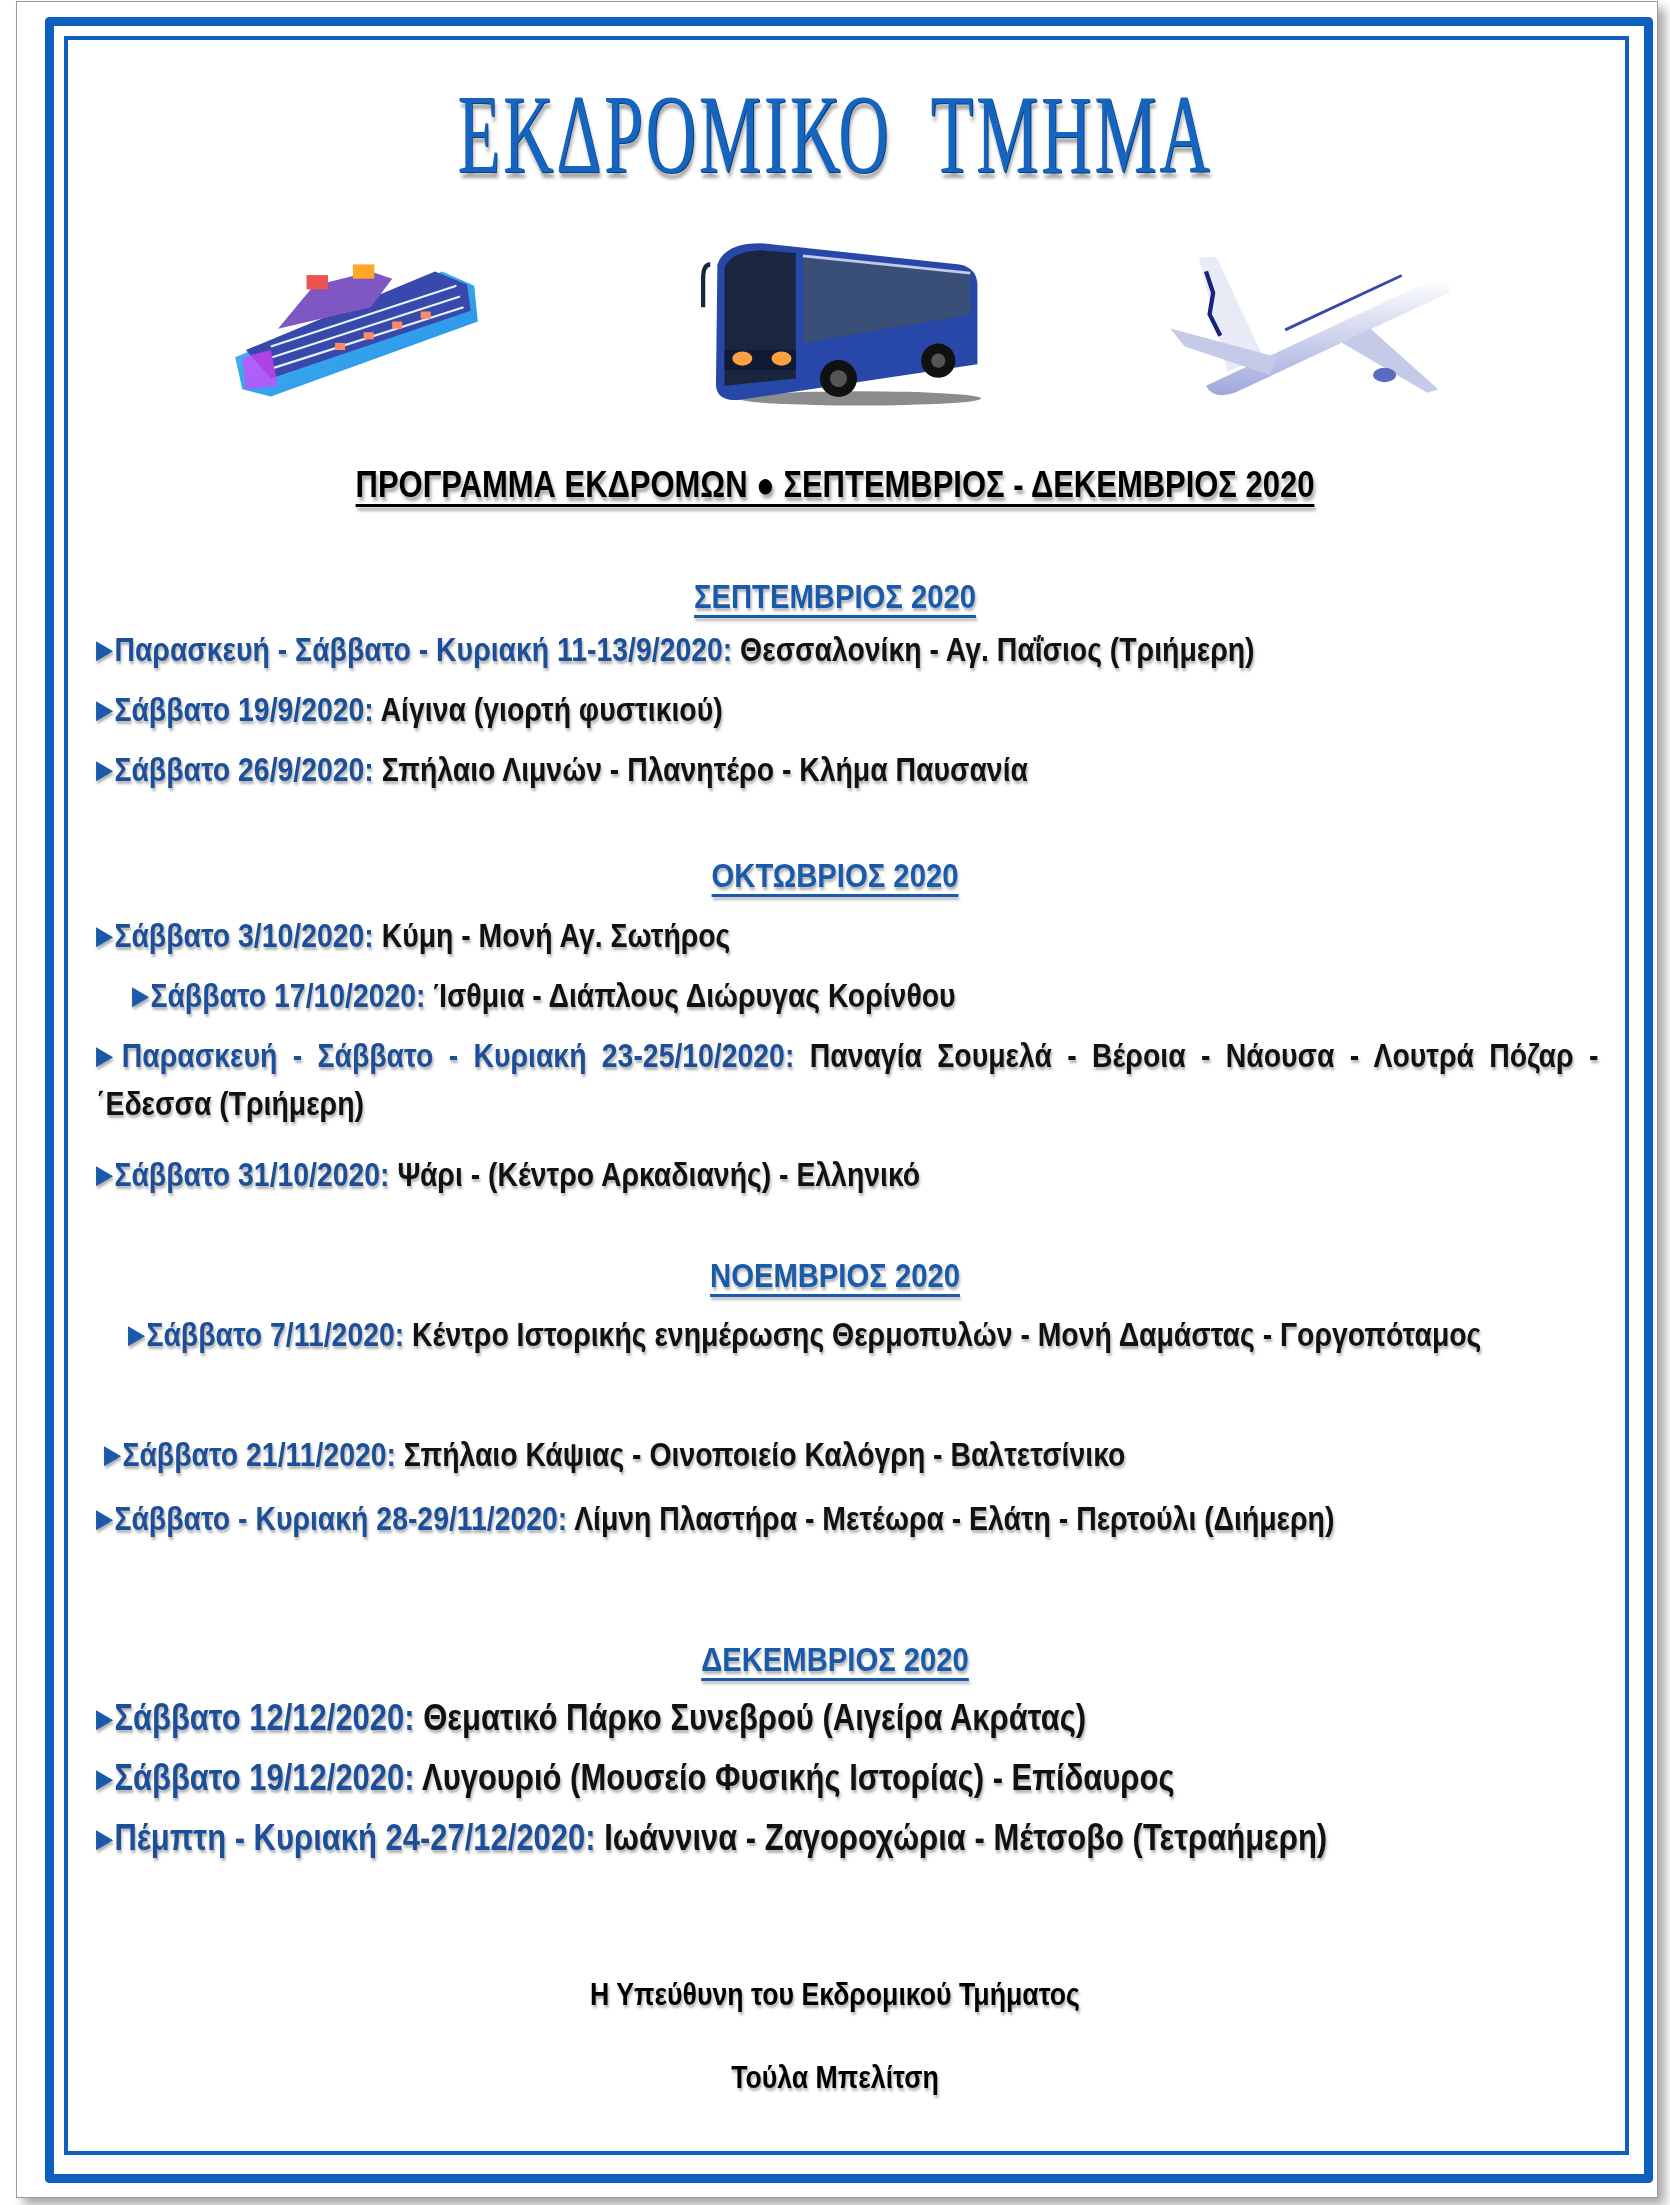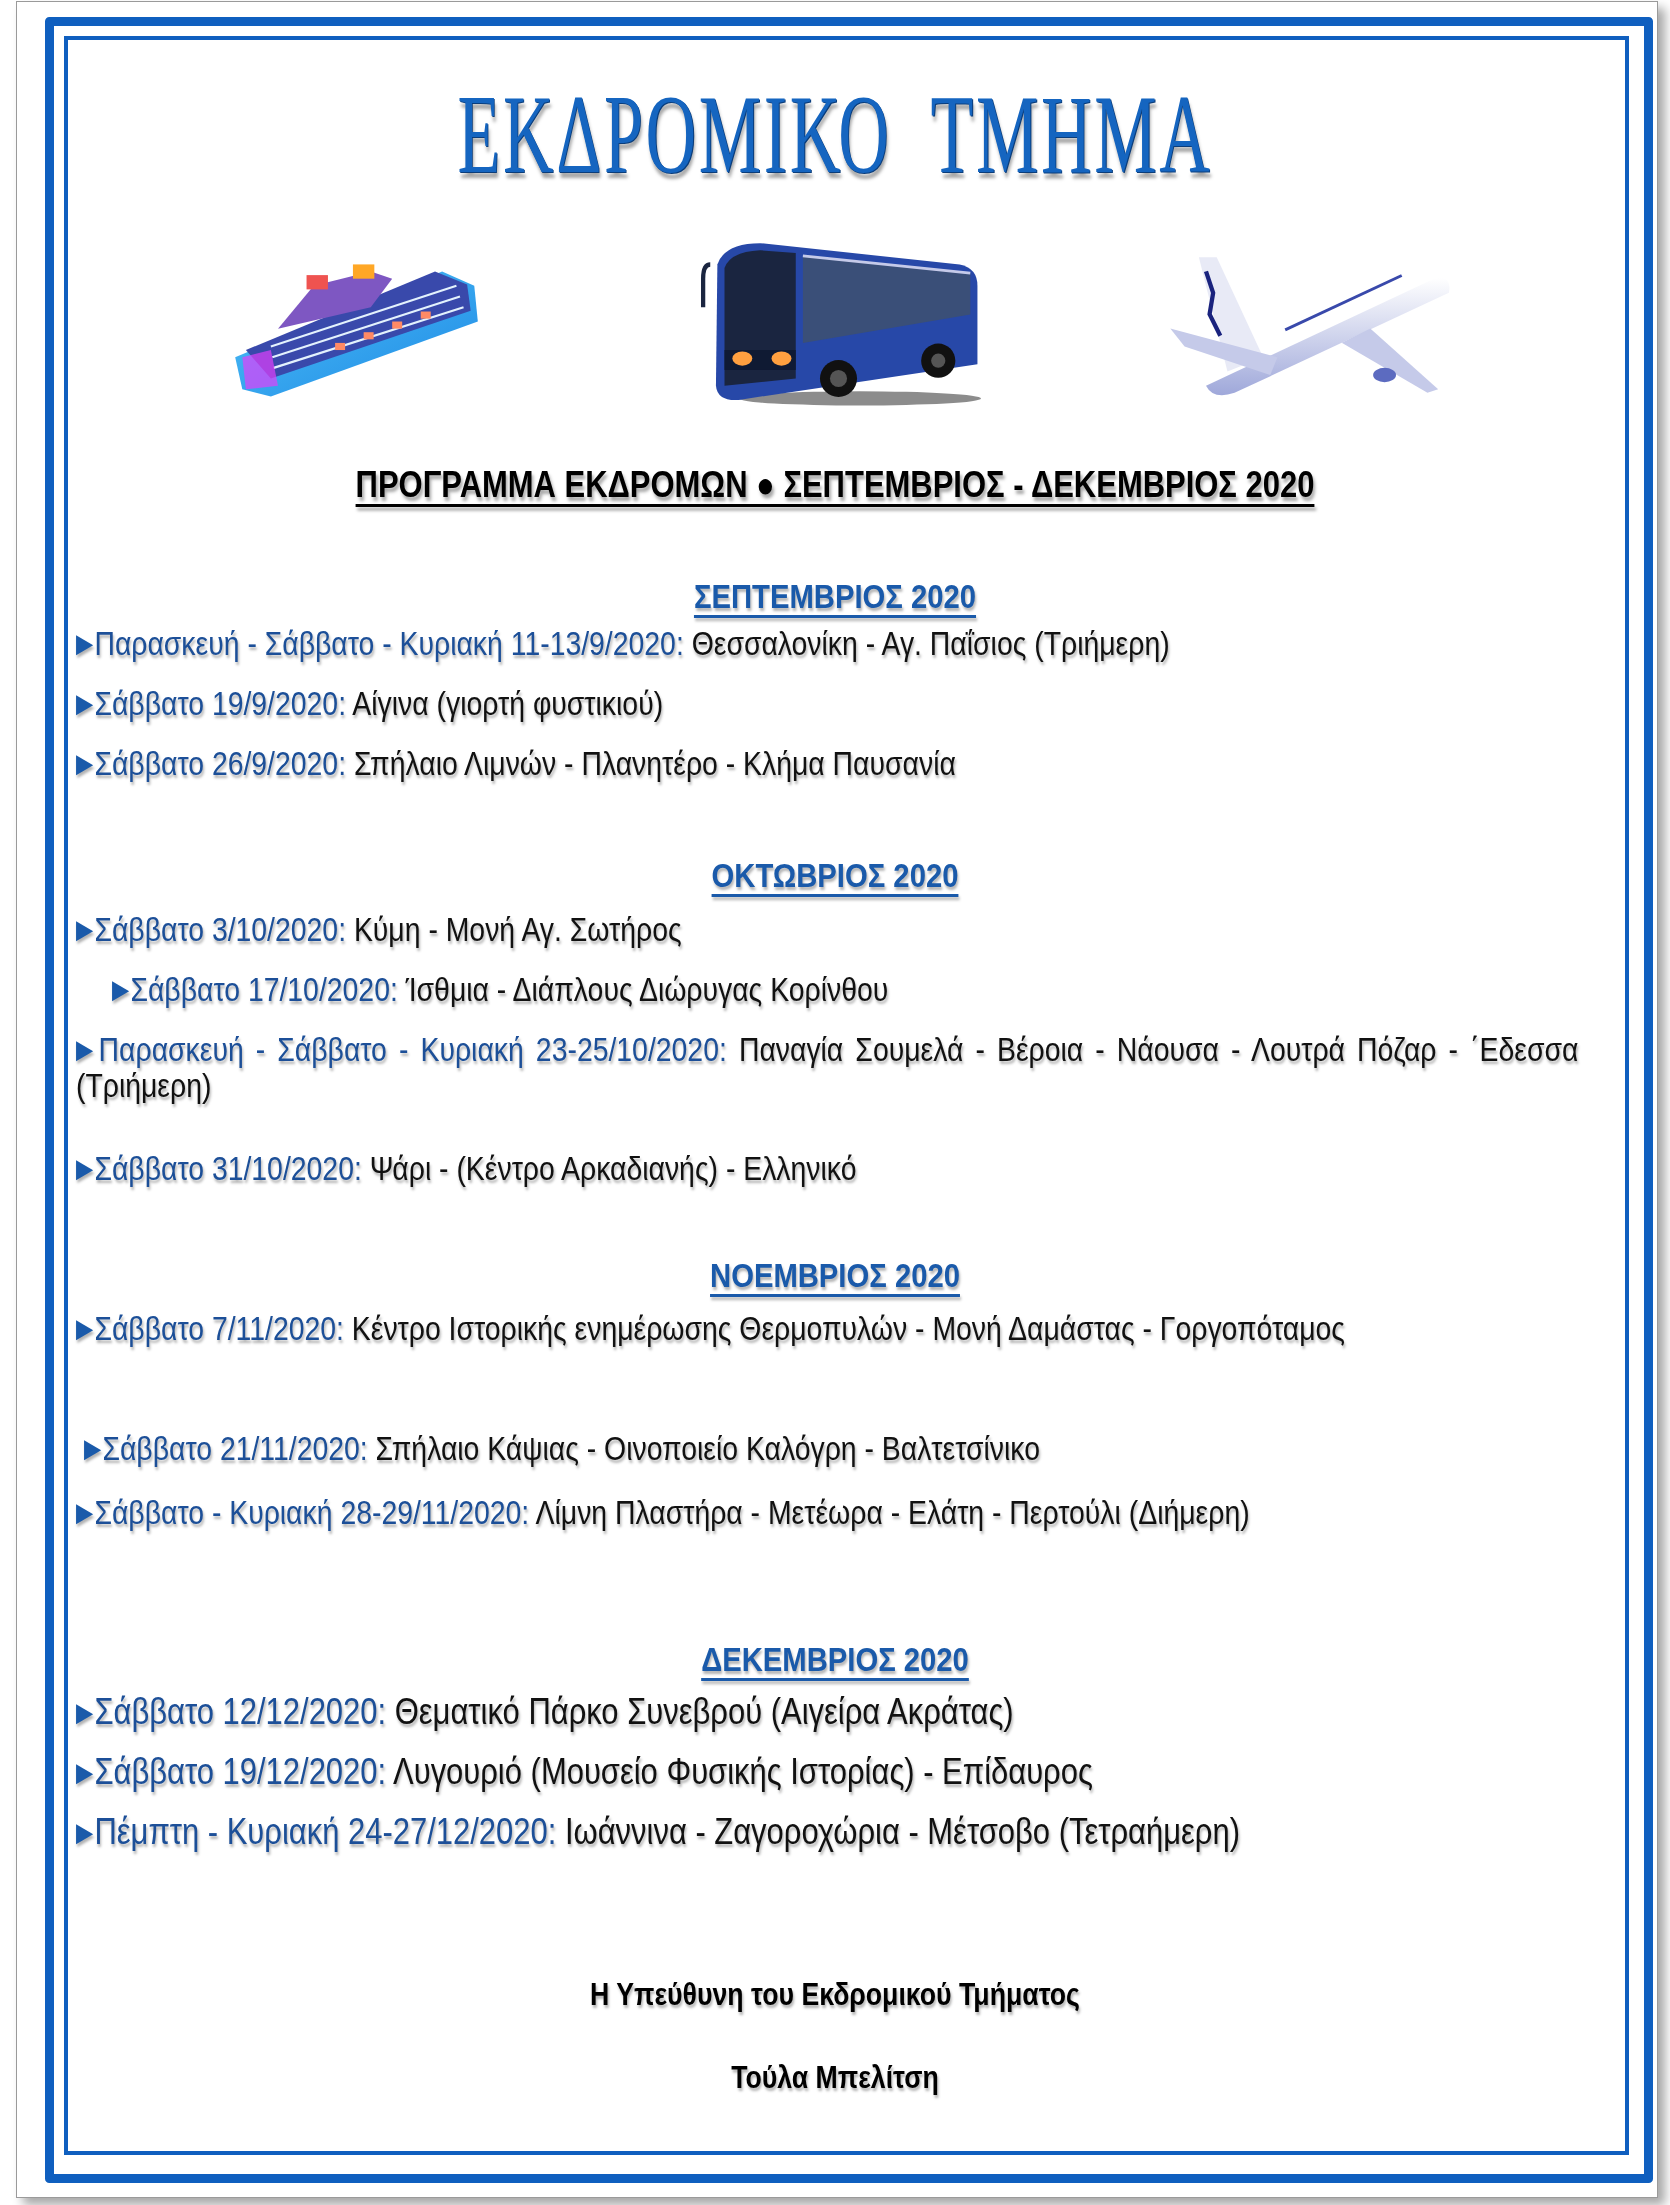--- a/index.html
+++ b/index.html
@@ -35,22 +35,22 @@
     text-shadow: 2.1px 3.6px 3.6px rgba(0,0,0,0.35); white-space: nowrap;
   }
   .month {
     position: absolute; left: 0; width: 100%; text-align: center;
     font-size: 34px; font-weight: bold; color: #1a5aaa; text-decoration: underline;
     text-decoration-thickness: 2.9px; text-underline-offset: 7.1px;
     transform: scaleX(0.86); transform-origin: center;
     text-shadow: 1.4px 2.9px 2.9px rgba(0,0,0,0.3); white-space: nowrap;
   }
   .entry {
-    position: absolute; left: 76px; width: 1506px;
-    font-size: 33px; font-weight: normal; line-height: 36px; color: #000;
+    position: absolute; left: 96px; width: 1506px;
+    font-size: 33px; font-weight: bold; line-height: 48px; color: #000;
     text-shadow: 1.4px 2.9px 2.9px rgba(0,0,0,0.3);
   }
   .entry .inner { display: inline-block; transform: scaleX(0.86); transform-origin: left; width: 116%; }
   .entry.justify .inner { text-align: justify; text-align-last: left; }
   .arrow { color: #1a5aaa; font-size: 26px; vertical-align: 2.9px; margin-right: 1.4px; }
   .date { color: #1c4f98; }
   .place { color: #111; }
   .footer {
     position: absolute; left: 0; width: 100%; text-align: center;
     font-size: 31px; font-weight: bold; color: #000;
@@ -138,21 +138,21 @@
 <div class="entry" style="top:685px;"><span class="inner"><span class="arrow">▶</span><span class="date">Σάββατο 19/9/2020:</span><span class="place"> Αίγινα (γιορτή φυστικιού)</span></span></div>
 <div class="entry" style="top:745px;"><span class="inner"><span class="arrow">▶</span><span class="date">Σάββατο 26/9/2020:</span><span class="place"> Σπήλαιο Λιμνών - Πλανητέρο - Κλήμα Παυσανία</span></span></div>
 
 <div class="month" style="top:856px;">ΟΚΤΩΒΡΙΟΣ 2020</div>
 <div class="entry" style="top:911px;"><span class="inner"><span class="arrow">▶</span><span class="date">Σάββατο 3/10/2020:</span><span class="place"> Κύμη - Μονή Αγ. Σωτήρος</span></span></div>
 <div class="entry" style="top:971px;margin-left:36px;"><span class="inner"><span class="arrow">▶</span><span class="date">Σάββατο 17/10/2020:</span><span class="place">  Ίσθμια - Διάπλους Διώρυγας Κορίνθου</span></span></div>
 <div class="entry justify" style="top:1031px;"><span class="inner"><span class="arrow">▶</span><span class="date">Παρασκευή - Σάββατο - Κυριακή 23-25/10/2020:</span><span class="place"> Παναγία Σουμελά - Βέροια - Νάουσα - Λουτρά Πόζαρ - ΄Εδεσσα (Τριήμερη)</span></span></div>
 <div class="entry" style="top:1150px;"><span class="inner"><span class="arrow">▶</span><span class="date">Σάββατο 31/10/2020:</span><span class="place"> Ψάρι - (Κέντρο Αρκαδιανής) - Ελληνικό</span></span></div>
 
 <div class="month" style="top:1256px;">ΝΟΕΜΒΡΙΟΣ 2020</div>
-<div class="entry justify" style="top:1310px;"><span class="inner"><span class="arrow">▶</span><span class="date">Σάββατο 7/11/2020:</span><span class="place"> Κέντρο  Ιστορικής  ενημέρωσης  Θερμοπυλών  -  Μονή Δαμάστας - Γοργοπόταμος</span></span></div>
+<div class="entry justify" style="top:1310px;margin-left:32px;"><span class="inner"><span class="arrow">▶</span><span class="date">Σάββατο 7/11/2020:</span><span class="place"> Κέντρο  Ιστορικής  ενημέρωσης  Θερμοπυλών  -  Μονή Δαμάστας - Γοργοπόταμος</span></span></div>
 <div class="entry" style="top:1430px;margin-left:8px;"><span class="inner"><span class="arrow">▶</span><span class="date">Σάββατο 21/11/2020:</span><span class="place"> Σπήλαιο Κάψιας - Οινοποιείο Καλόγρη - Βαλτετσίνικο</span></span></div>
 <div class="entry justify" style="top:1494px;"><span class="inner"><span class="arrow">▶</span><span class="date">Σάββατο  -  Κυριακή  28-29/11/2020:</span><span class="place">  Λίμνη  Πλαστήρα  -  Μετέωρα  -  Ελάτη  -  Περτούλι (Διήμερη)</span></span></div>
 
 <div class="month" style="top:1640px;">ΔΕΚΕΜΒΡΙΟΣ 2020</div>
 <div class="entry" style="top:1694px; font-size:36px;"><span class="inner"><span class="arrow">▶</span><span class="date">Σάββατο 12/12/2020:</span><span class="place"> Θεματικό Πάρκο Συνεβρού (Αιγείρα Ακράτας)</span></span></div>
 <div class="entry" style="top:1754px; font-size:36px;"><span class="inner"><span class="arrow">▶</span><span class="date">Σάββατο 19/12/2020:</span><span class="place"> Λυγουριό (Μουσείο Φυσικής Ιστορίας) - Επίδαυρος</span></span></div>
 <div class="entry" style="top:1814px; font-size:36px; width:1356px;"><span class="inner"><span class="arrow">▶</span><span class="date">Πέμπτη - Κυριακή 24-27/12/2020:</span><span class="place"> Ιωάννινα  -  Ζαγοροχώρια  -  Μέτσοβο (Τετραήμερη)</span></span></div>
 
 <div class="footer" style="top:1977px;">Η Υπεύθυνη του Εκδρομικού Τμήματος</div>
 <div class="footer" style="top:2060px;">Τούλα Μπελίτση</div>

